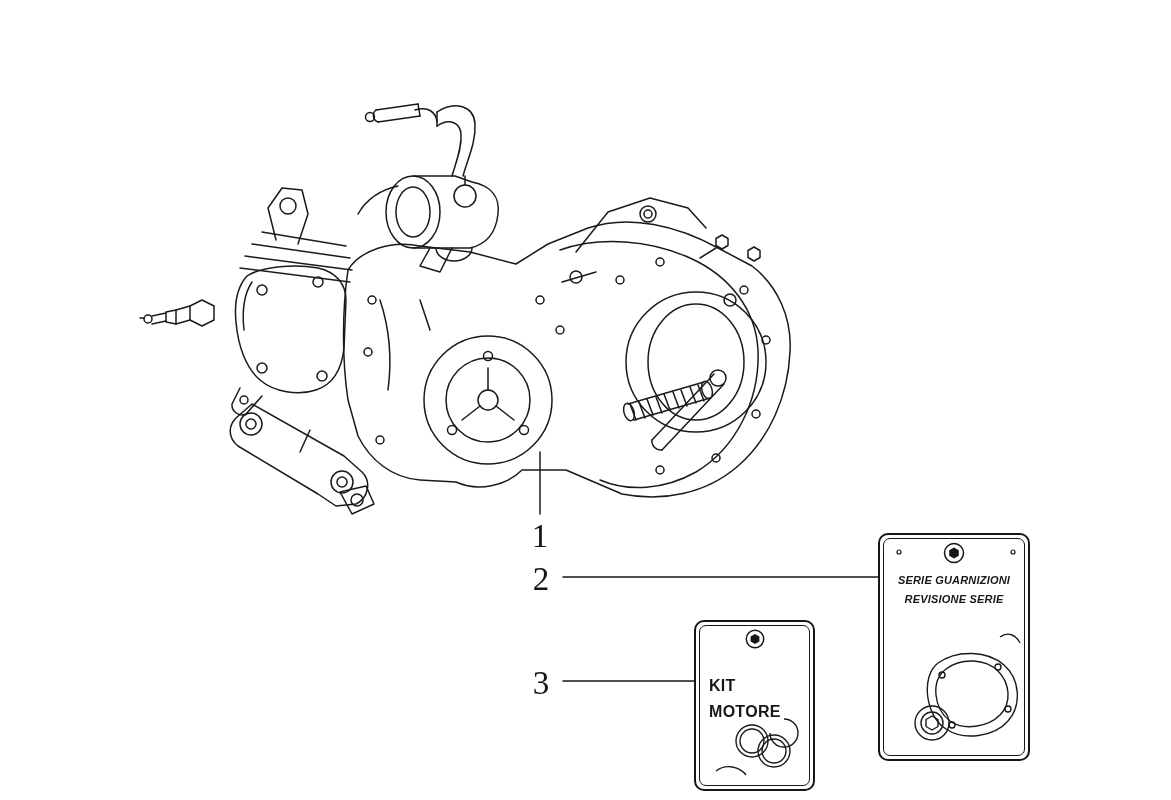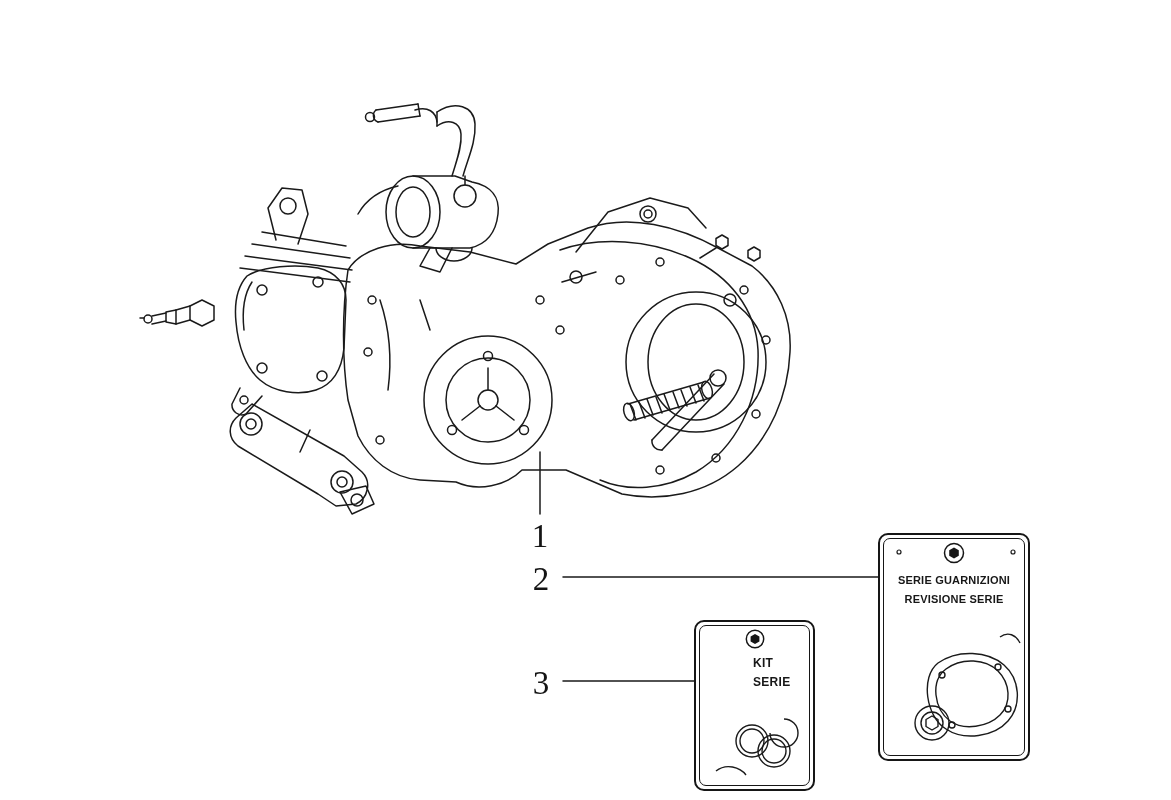--- a/index.html
+++ b/index.html
@@ -8,22 +8,22 @@
   svg{display:block;}
   .art-layer{position:absolute;left:0;top:0;}
   .callout{position:absolute;transform:translate(-50%,-50%);
            font-family:"Liberation Serif",serif;font-size:33px;color:#141414;
            user-select:none;}
   .kit{position:absolute;border:2px solid #161616;border-radius:10px;background:#fff;box-sizing:border-box;}
   .kit-inner{position:absolute;inset:3px;border:1.6px solid #161616;border-radius:7px;box-sizing:border-box;}
   .kit-bolt{position:absolute;top:6px;left:50%;transform:translateX(-50%);}
   .kit-label-centered{position:absolute;top:36px;left:0;right:0;text-align:center;
            font-weight:700;font-size:11px;line-height:1.75;color:#181818;letter-spacing:.2px;}
-  .kit-label-left{position:absolute;top:32px;left:13px;text-align:left;
-           font-weight:700;font-size:12px;line-height:1.6;color:#181818;letter-spacing:.3px;margin-left:44px;}
+  .kit-label-left{position:absolute;top:51px;left:13px;text-align:left;
+           font-weight:700;font-size:16px;line-height:1.6;color:#181818;letter-spacing:.3px;}
   .kit-art{position:absolute;left:0;bottom:2px;}
 </style>
 </head>
 <body>
 
 <div class="page">
 
   <svg class="art-layer" width="1171" height="800" viewBox="0 0 1171 800">
     <g stroke="#1a1a1a" fill="none" stroke-width="1.5" stroke-linecap="round" stroke-linejoin="round">
 
@@ -167,21 +167,21 @@
         <line x1="563" y1="577" x2="878" y2="577"></line>
         <line x1="563" y1="681" x2="694" y2="681"></line>
       </g>
     </g>
   </svg>
 
   <div class="callout" style="left:540px;top:536px;">1</div>
   <div class="callout" style="left:541px;top:579px;">2</div>
   <div class="callout" style="left:541px;top:683px;">3</div>
 
-  <div class="kit" style="left:878px;top:533px;width:152px;height:228px;">
+  <div class="kit" style="left:878px;top:533px;width:152px;height:228px;font-style:italic;">
     <div class="kit-inner"></div>
 
     <div class="kit-bolt">
       <svg width="24" height="24" viewBox="0 0 24 24">
         <circle cx="12" cy="12" r="9.5" stroke="#161616" stroke-width="1.5" fill="none"></circle>
         <polygon points="12,6.5 16.8,9.25 16.8,14.75 12,17.5 7.2,14.75 7.2,9.25" fill="#161616"></polygon>
       </svg>
     </div>
 
     <div class="kit-label-centered">
@@ -218,21 +218,21 @@
 
     <div class="kit-bolt">
       <svg width="22" height="22" viewBox="0 0 24 24">
         <circle cx="12" cy="12" r="9.5" stroke="#161616" stroke-width="1.6" fill="none"></circle>
         <polygon points="12,6.5 16.8,9.25 16.8,14.75 12,17.5 7.2,14.75 7.2,9.25" fill="#161616"></polygon>
       </svg>
     </div>
 
     <div class="kit-label-left">
       <div>KIT</div>
-      <div>SERIE</div>
+      <div>MOTORE</div>
     </div>
 
     <svg class="kit-art" width="121" height="108" viewBox="0 0 121 108">
       <g stroke="#1a1a1a" fill="none" stroke-width="1.4">
         <circle cx="56" cy="62" r="16"></circle>
         <circle cx="56" cy="62" r="12"></circle>
         <circle cx="78" cy="72" r="16"></circle>
         <circle cx="78" cy="72" r="12"></circle>
         <path d="M88 40 A14 14 0 1 1 74 54"></path>
         <path d="M20 92 C30 84 44 88 50 96"></path>

